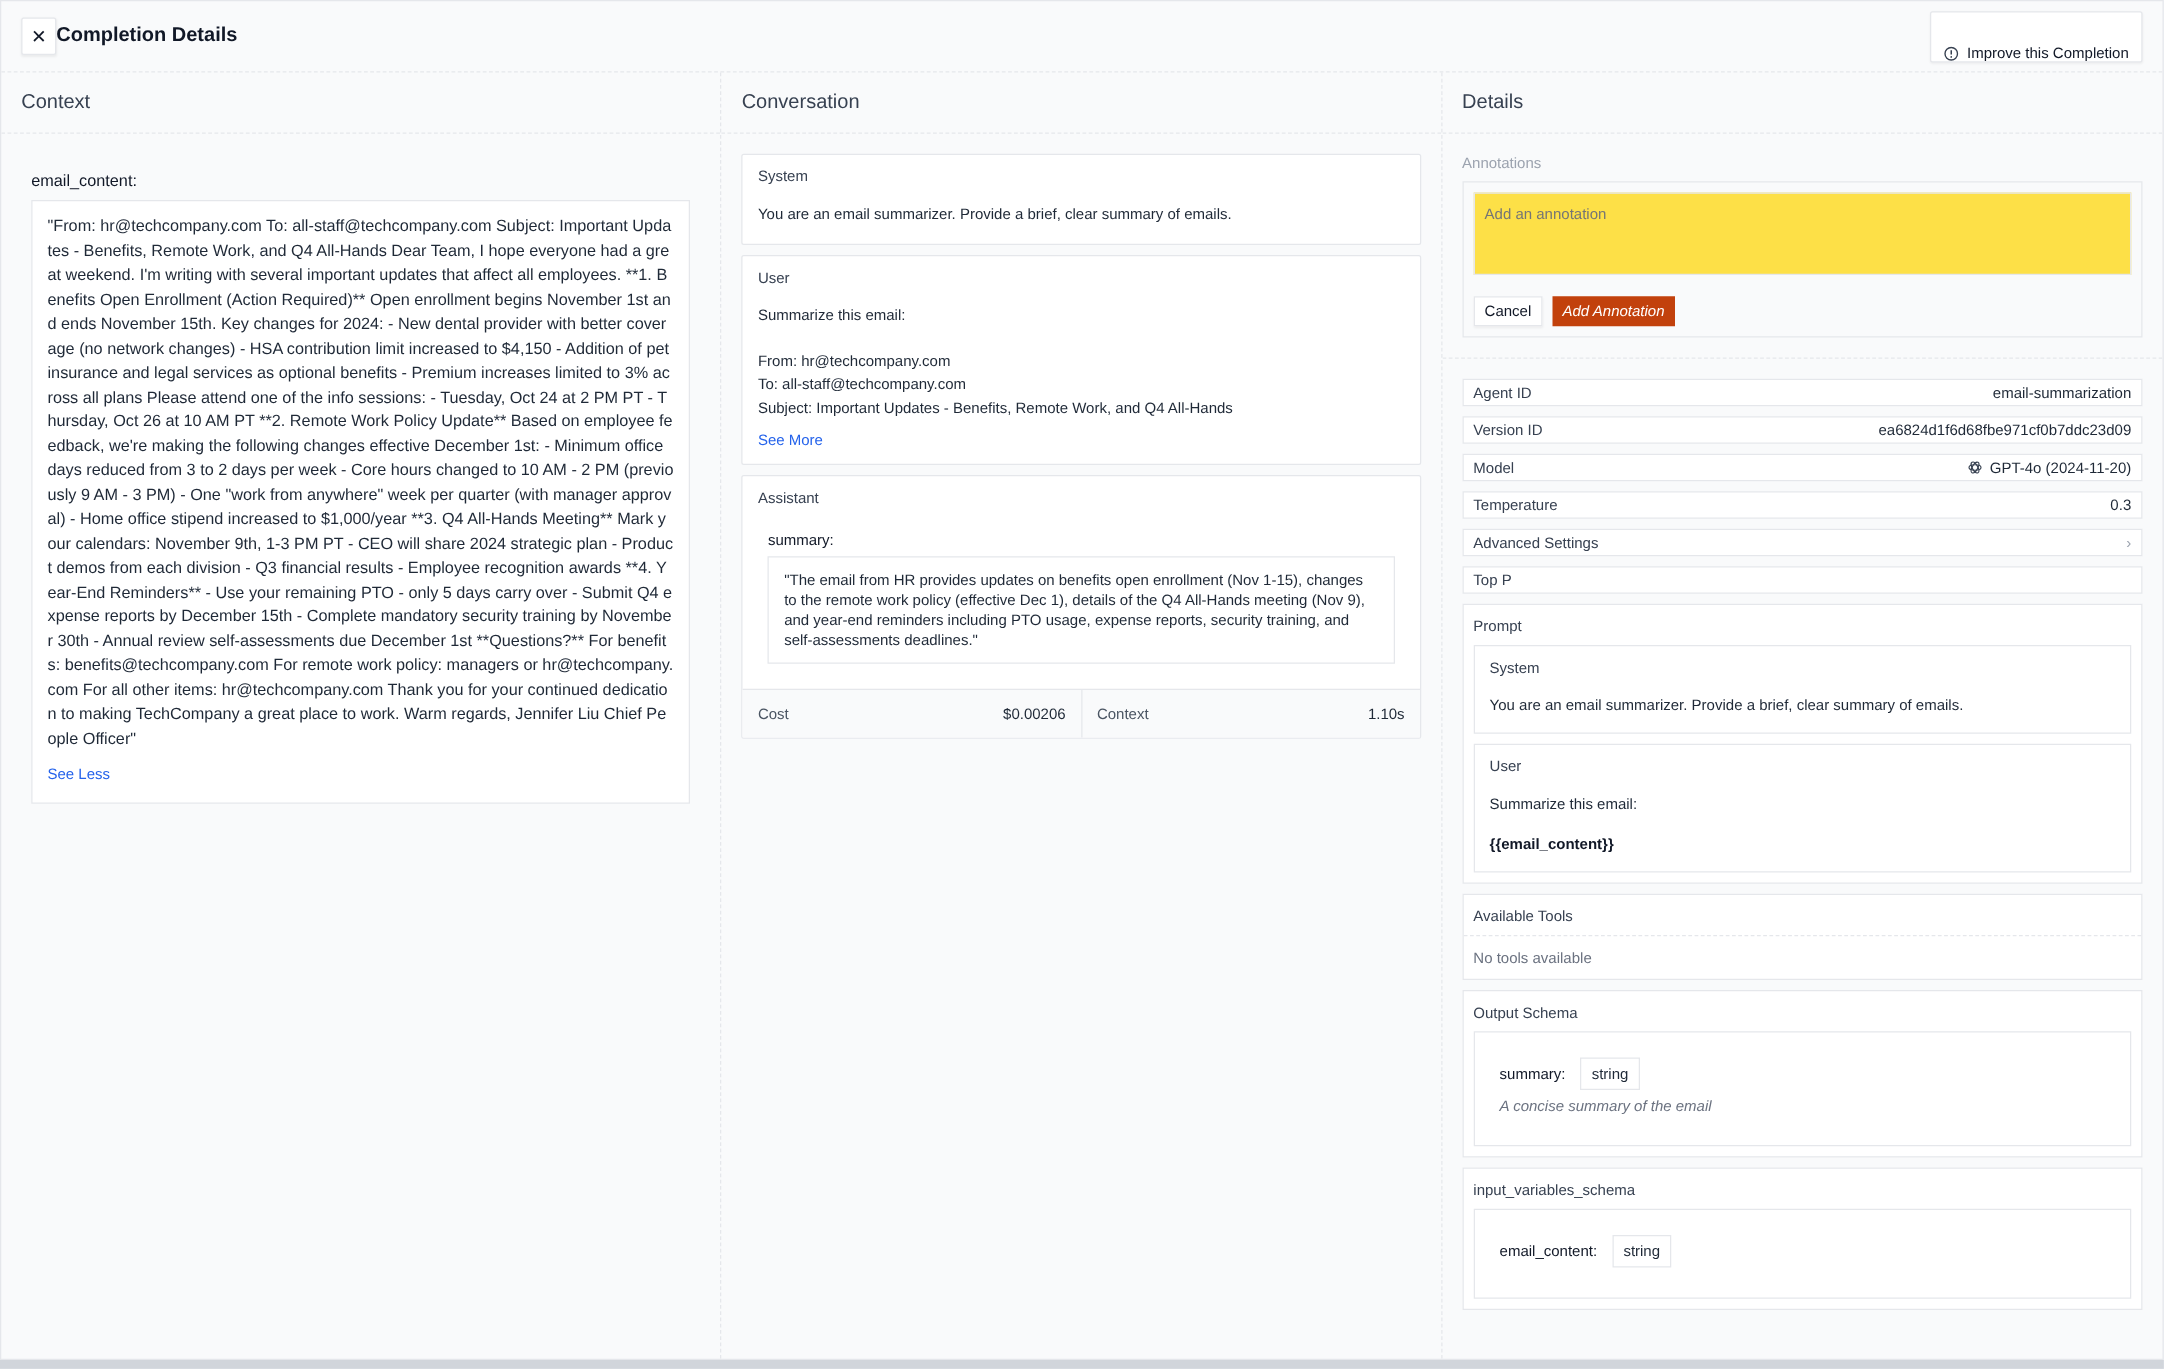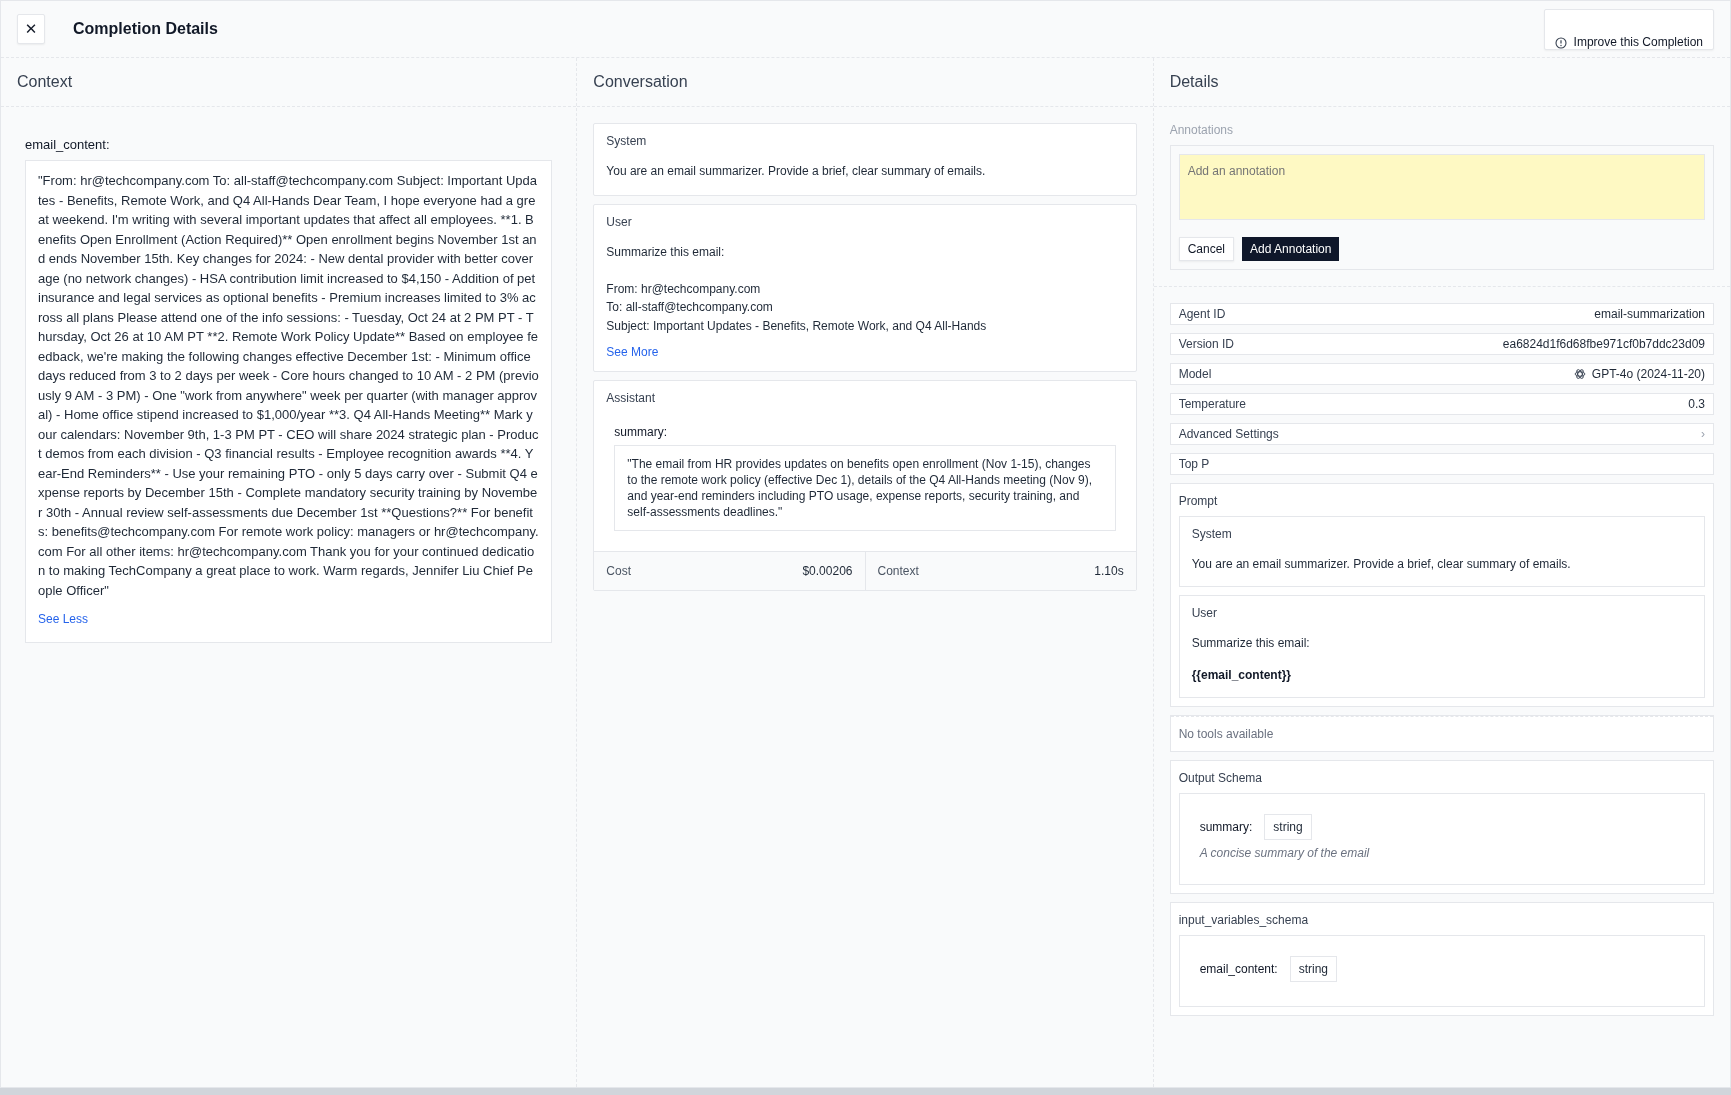--- a/index.html
+++ b/index.html
@@ -1,21 +1,21 @@
 <!DOCTYPE html>
 <html><head>
 <meta charset="utf-8">
 <style>
   * { box-sizing: border-box; margin: 0; padding: 0; }
   html, body { width: 1731px; height: 1095px; overflow: hidden; background: #e5e7eb; }
   body { font-family: "Liberation Sans", "DejaVu Sans", sans-serif; color: #1f2937; font-size: 13px; }
   .window { position: absolute; left: 0; top: 0; width: 1731px; height: 1088px; background: #f9fafb; border: 1px solid #e5e7eb; overflow: hidden; }
   .topbar { height: 57px; display: flex; align-items: center; padding: 0 16px; border-bottom: 1px dashed #e5e7eb; }
   .close-btn { width: 28px; height: 30px; background: #fff; border: 1px solid #e5e7eb; border-radius: 2px; display: flex; align-items: center; justify-content: center; box-shadow: 0 1px 2px rgba(0,0,0,0.06); font-size: 15px; color: #111827; }
-  .title { margin-left: 28px; font-size: 16px; font-weight: bold; color: #111827; }
+  .title { margin-left: 0; font-size: 16px; font-weight: bold; color: #111827; }
   .spacer { flex: 1; }
   .btn { height: 41px; background: #fff; border: 1px solid #e5e7eb; border-radius: 2px; display: flex; align-items: flex-end; padding: 0 10px; font-size: 12px; color: #111827; box-shadow: 0 1px 2px rgba(0,0,0,0.05); gap: 7px; }
   .btn + .btn { margin-left: 8px; }
   .mono { font-family: "Liberation Mono", "DejaVu Sans Mono", monospace; font-size: 12px; color: #374151; }
   .cols { display: flex; height: calc(100% - 57px); }
   .col { border-right: 1px dashed #e5e7eb; height: 100%; overflow: hidden; }
   .col:last-child { border-right: none; }
   .col-head { height: 49px; display: flex; align-items: center; padding: 0 16px; font-size: 16px; color: #374151; border-bottom: 1px dashed #e5e7eb; }
   .col-context { width: 577px; }
   .col-convo { width: 577px; }
@@ -32,24 +32,24 @@
   .msg .link { margin: 4px 12px 12px; }
   .summary-key { font-size: 12px; color: #111827; padding: 20px 20px 6px; }
   .summary-box { margin: 0 20px 20px; border: 1px solid #e5e7eb; padding: 10px 12px; font-size: 12px; line-height: 16px; color: #1f2937; }
   .metrics { display: flex; border-top: 1px solid #e5e7eb; background: #f9fafb; }
   .metric { flex: 1; display: flex; justify-content: space-between; padding: 12px 12px; font-size: 12px; color: #4b5563; }
   .metric + .metric { border-left: 1px solid #e5e7eb; }
   .metric .val { color: #1f2937; }
   .det-body { padding: 0 16px; }
   .section-label { font-size: 12px; color: #9ca3af; padding-top: 16px; margin-bottom: 8px; }
   .ann-box { border: 1px solid #e5e7eb; padding: 8px; background: #f9fafb; }
-  .ann-input { width: 100%; height: 66px; border: 1px solid #e5e7eb; background: #fef9c3; padding: 9px 8px; font-size: 12px; color: #6b7280; font-family: "Liberation Sans", sans-serif; resize: none; }
+  .ann-input { width: 100%; height: 66px; border: 1px solid #e5e7eb; background: #fde047; padding: 9px 8px; font-size: 12px; color: #6b7280; font-family: "Liberation Sans", sans-serif; resize: none; }
   .ann-actions { display: flex; gap: 8px; margin-top: 14px; }
   .btn-cancel { height: 24px; background: #fff; border: 1px solid #e5e7eb; font-size: 12px; padding: 0 8px; color: #111827; display: flex; align-items: center; box-shadow: 0 1px 2px rgba(0,0,0,0.06); }
-  .btn-add { height: 24px; background: #0f172a; color: #fff; font-size: 12px; padding: 0 8px; display: flex; align-items: center; }
+  .btn-add { height: 24px; background: #c2410c; color: #fff; font-size: 12px; padding: 0 8px; display: flex; align-items: center; font-style: italic; }
   .det-divider { border-top: 1px dashed #e5e7eb; margin: 16px -16px 16px; }
   .kv { background: #fff; border: 1px solid #e5e7eb; height: 22px; display: flex; align-items: center; justify-content: space-between; padding: 0 8px; font-size: 12px; color: #374151; margin-bottom: 8px; }
   .kv .v { color: #1f2937; display: flex; align-items: center; gap: 6px; }
   .card { background: #fff; border: 1px solid #e5e7eb; margin-bottom: 8px; }
   .card-title { padding: 10px 8px 8px; font-size: 12px; color: #374151; }
   .inner { border: 1px solid #e5e7eb; margin: 0 8px 8px; }
   .inner .msg-role { padding: 10px 12px 0; }
   .inner .msg-text { padding: 14px 12px 12px; }
   .bold { font-weight: bold; color: #111827; }
   .tools-empty { border-top: 1px dashed #e5e7eb; padding: 10px 8px; font-size: 12px; color: #6b7280; }
@@ -182,20 +182,21 @@
             <div class="msg-text">You are an email summarizer. Provide a brief, clear summary of emails.</div>
           </div>
           <div class="inner">
             <div class="msg-role">User</div>
             <div class="msg-text" style="padding-bottom:4px;">Summarize this email:</div>
             <div class="msg-text bold" style="padding-top:10px;">{{email_content}}</div>
           </div>
         </div>
 
         <div class="card">
+          <div class="card-title">Available Tools</div>
           <div class="tools-empty">No tools available</div>
         </div>
 
         <div class="card">
           <div class="card-title">Output Schema</div>
           <div class="schema-inner">
             <div class="schema-row">
               <span>summary:</span>
               <span class="type-chip">string</span>
             </div>

